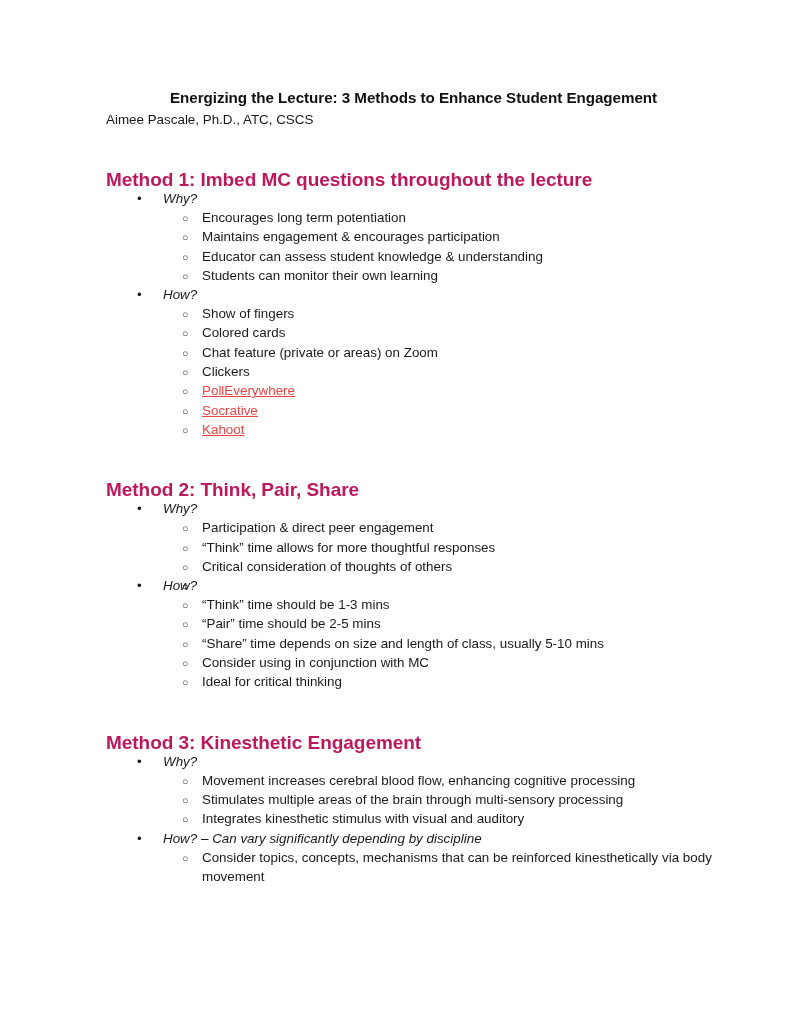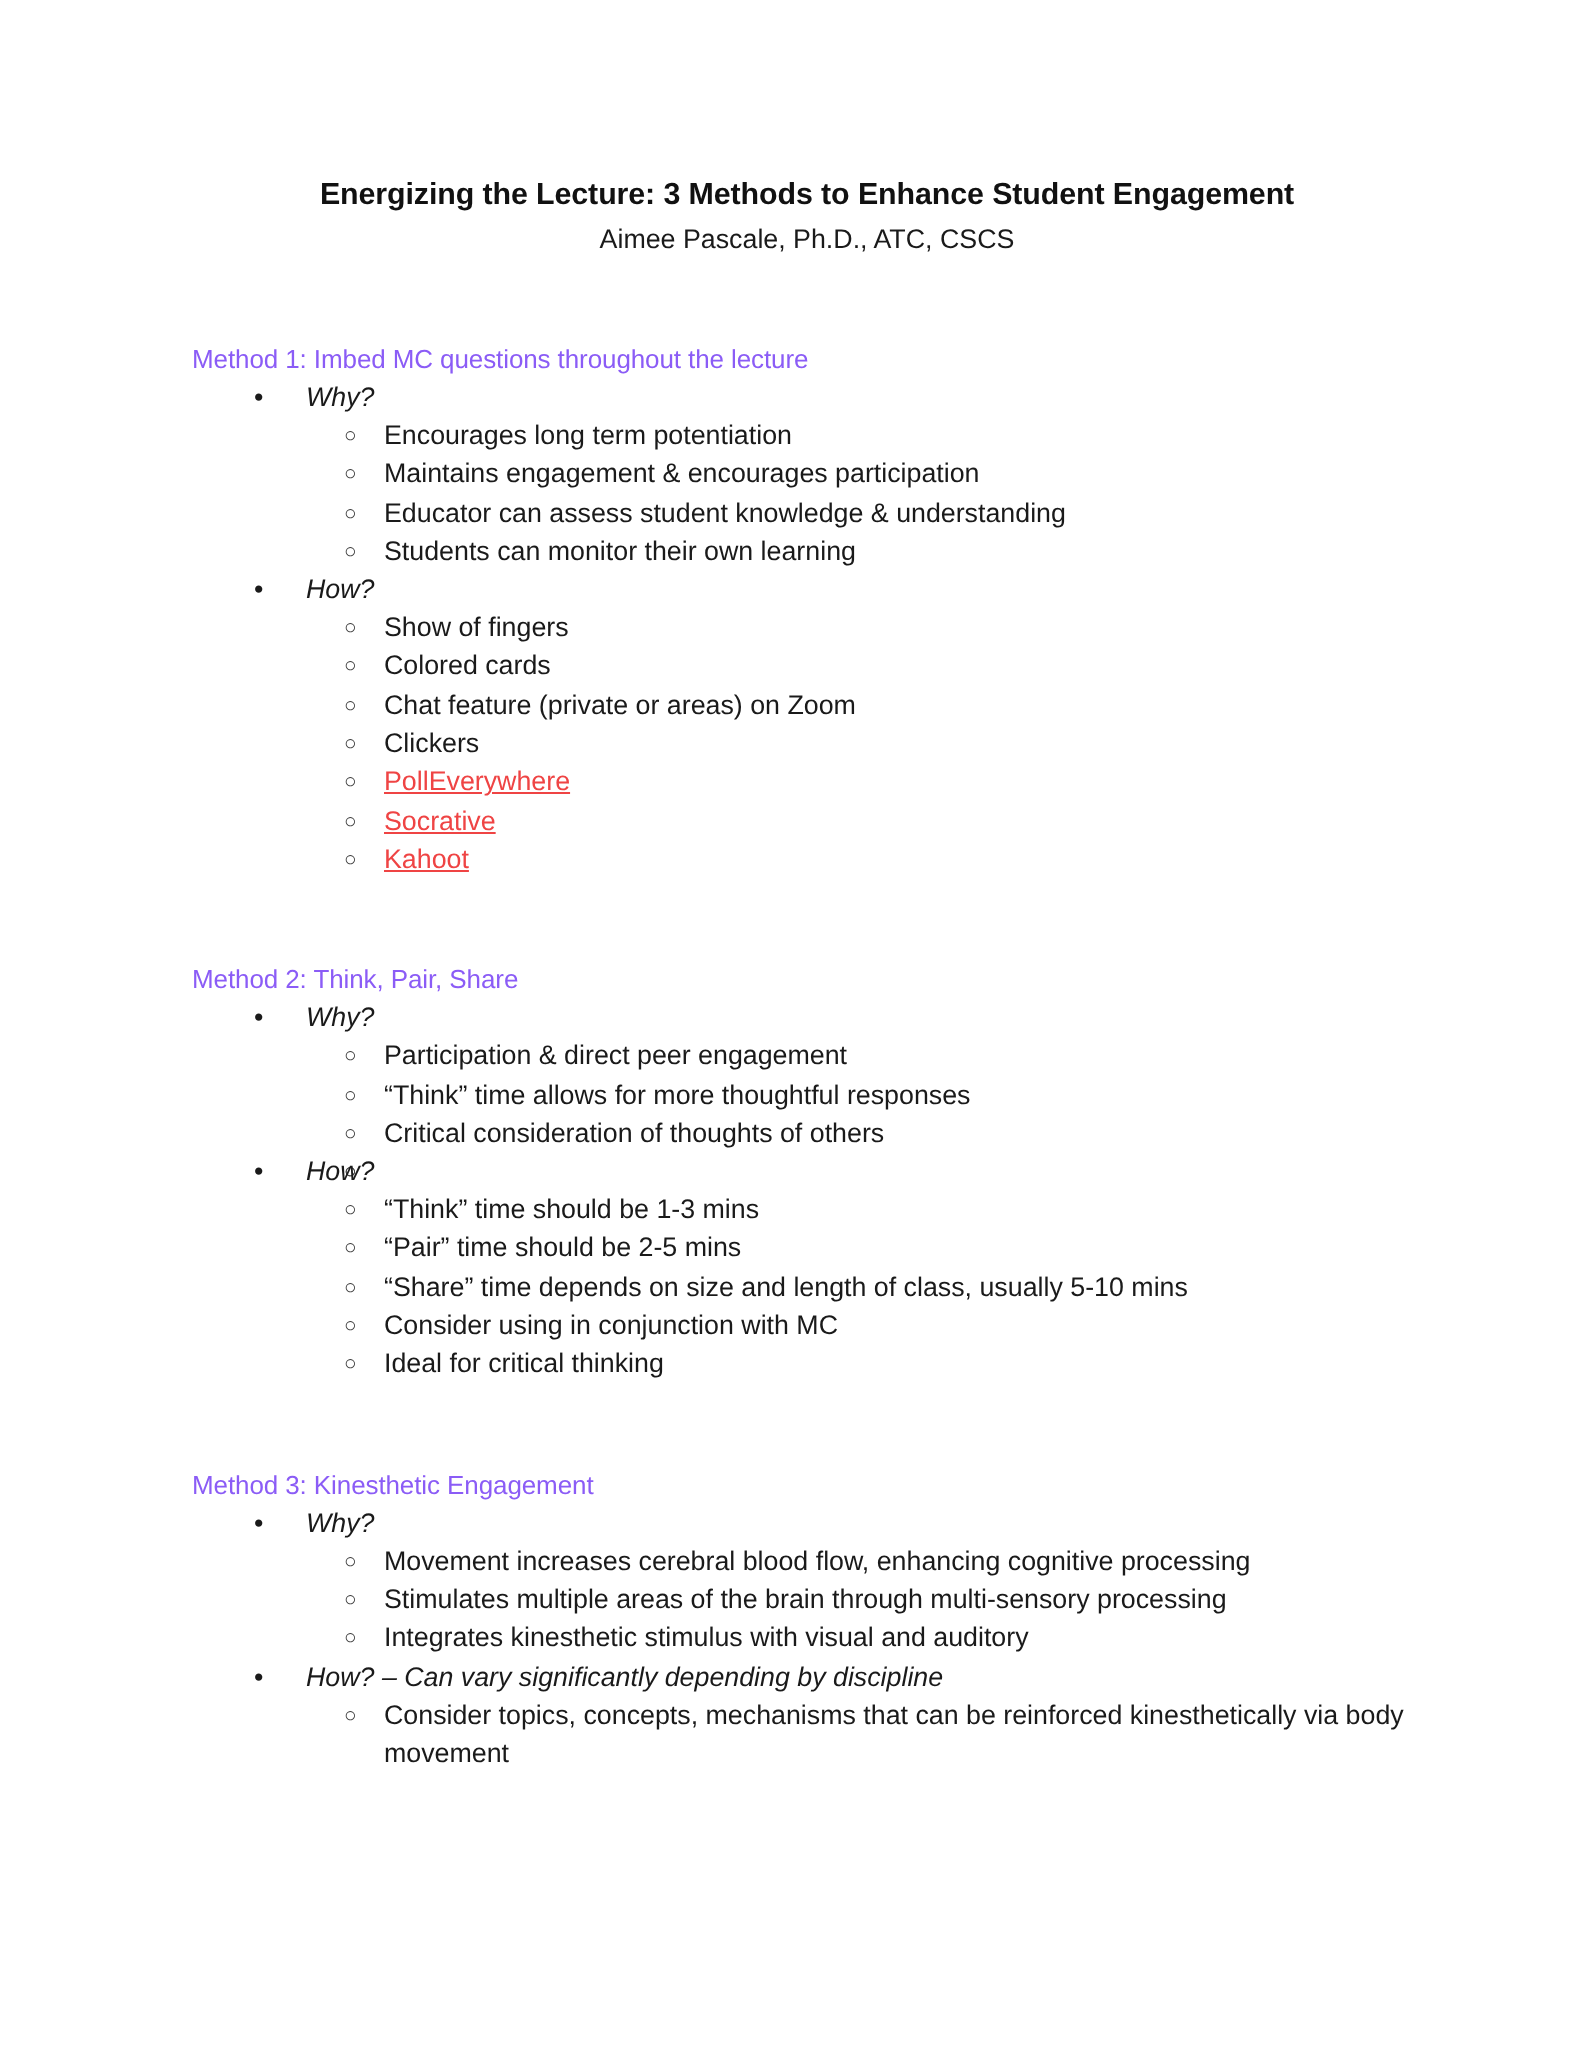--- a/index.html
+++ b/index.html
@@ -20,54 +20,54 @@
     width: 791px;
     height: 1024px;
     background: #ffffff;
     box-sizing: border-box;
     padding: 0;
     overflow: hidden;
   }
 
   .content {
     position: absolute;
-    left: 96px;
+    left: 106px;
     top: 88px;
     width: 615px;
   }
 
   
   .doc-title {
     font-size: 15.2px;
     font-weight: bold;
     text-align: center;
     letter-spacing: -0.05px;
     line-height: 20px;
     margin: 0 0 2px 0;
     color: #111111;
   }
   .doc-subtitle {
     font-size: 13.4px;
     font-weight: normal;
-    text-align: center;
+    text-align: left;
     line-height: 19px;
     margin: 0;
     color: #1a1a1a;
   }
 
   
   .section {
     margin-top: 41px;
   }
   .section-heading {
-    font-size: 13px;
-    font-weight: normal;
+    font-size: 19px;
+    font-weight: bold;
     line-height: 19px;
     margin: 0 0 0 0;
-    color: #8b5cf6;
+    color: #be185d;
     letter-spacing: -0.05px;
   }
 
   
   ul.lvl1 {
     list-style: none;
     margin: 0;
     padding: 0;
   }
   li.lvl1-item {

